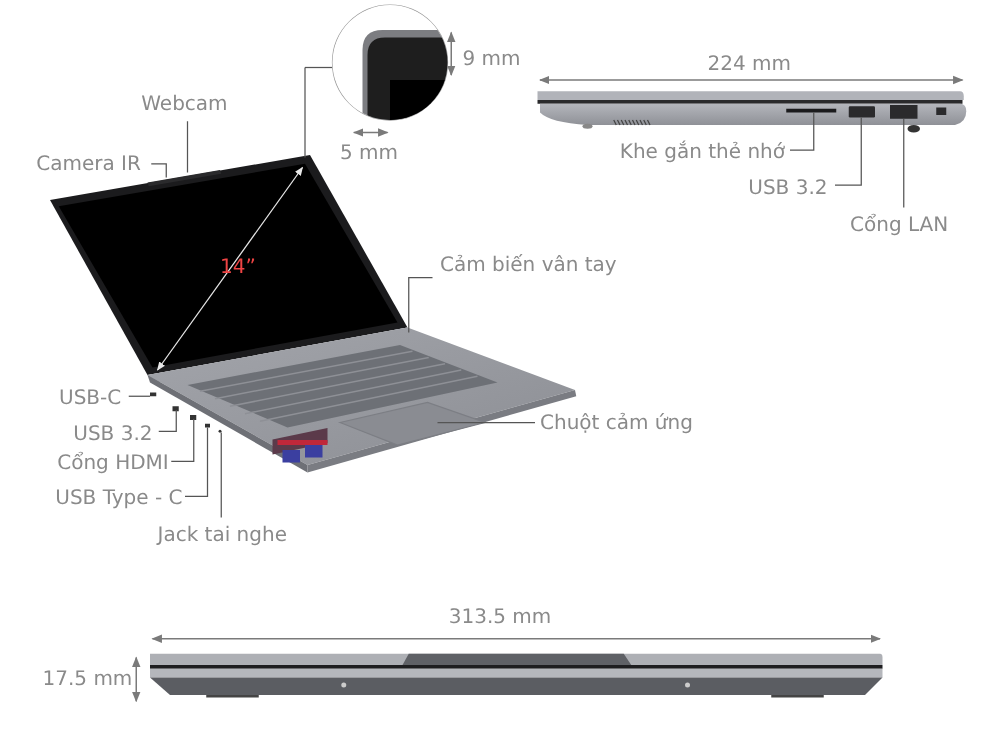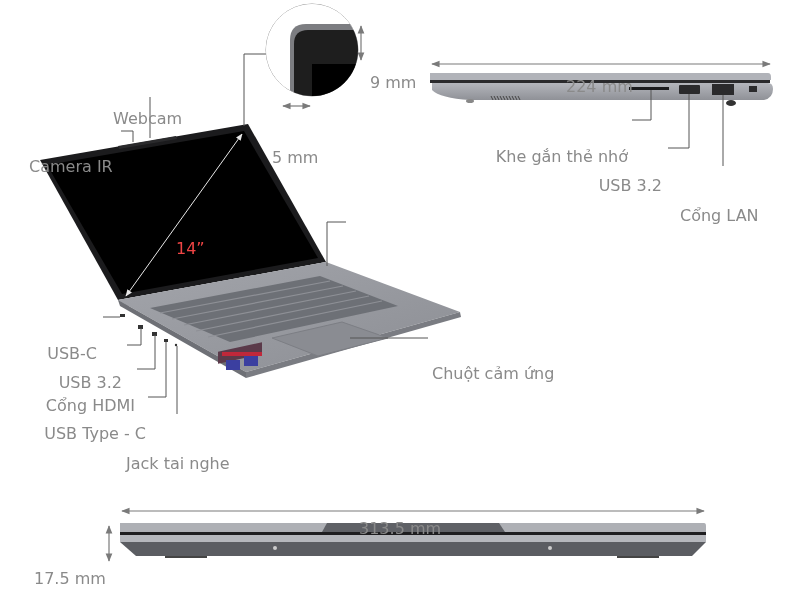--- a/index.html
+++ b/index.html
@@ -1,17 +1,17 @@
 <!DOCTYPE html>
 <html><head>
 <meta charset="utf-8">
 <style>
   html, body { margin: 0; padding: 0; background: #ffffff; }
   body { width: 800px; height: 600px; position: relative; overflow: hidden; font-family: "DejaVu Sans", sans-serif; }
-  .lbl { position: absolute; color: #8a8a8a; font-size: 16px; white-space: nowrap; line-height: 1.2; margin-top: 36px; }
+  .lbl { position: absolute; color: #8a8a8a; font-size: 16px; white-space: nowrap; line-height: 1.2; }
   .lbl-r { text-align: center; }
   svg.stage { position: absolute; left: 0; top: 0; }
   .line { stroke: #555; stroke-width: 1; fill: none; }
   .dim { stroke: #7a7a7a; stroke-width: 1.2; fill: none; }
 </style>
 </head>
 <body>
 
 <svg class="stage" width="800" height="600" viewBox="0 0 800 600">
   <defs>
@@ -156,20 +156,21 @@
   </g>
 </svg>
 
 <div class="lbl" style="left:113px; top:73px;">Webcam</div>
 <div class="lbl" style="left:29px; top:121px;">Camera IR</div>
 <div class="lbl" style="left:176px; top:203px; color:#ef4444; font-size:16px;">14”</div>
 <div class="lbl" style="left:370px; top:37px;">9 mm</div>
 <div class="lbl" style="left:272px; top:112px;">5 mm</div>
 
 <div class="lbl" style="left:352px; top:201px; line-height:22px;">
+  <div>Cảm biến vân tay</div>
 </div>
 <div class="lbl" style="left:432px; top:328px;">Chuột cảm ứng</div>
 
 <div class="lbl lbl-r" style="right:703px; top:308px;">USB-C</div>
 <div class="lbl lbl-r" style="right:678px; top:337px;">USB 3.2</div>
 <div class="lbl lbl-r" style="right:665px; top:360px;">Cổng HDMI</div>
 <div class="lbl lbl-r" style="right:654px; top:388px;">USB Type - C</div>
 <div class="lbl" style="left:126px; top:418px;">Jack tai nghe</div>
 
 <div class="lbl" style="left:566px; top:41px;">224 mm</div>

